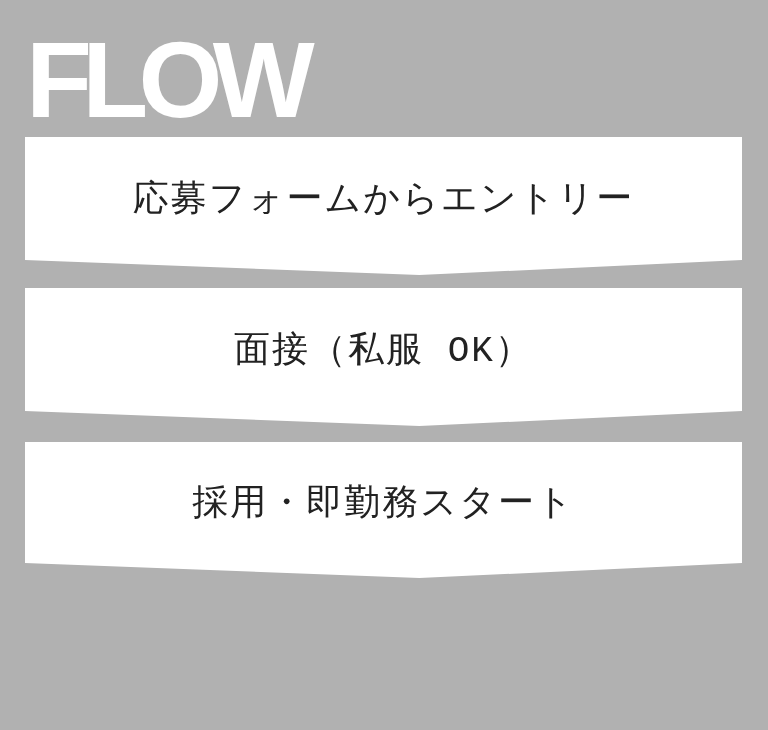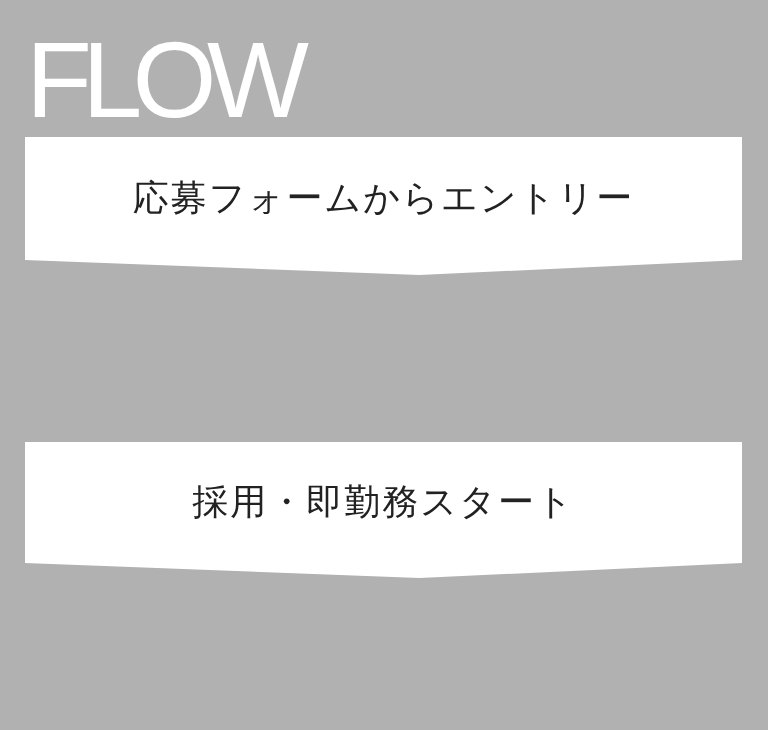--- a/index.html
+++ b/index.html
@@ -19,21 +19,21 @@
     position: relative;
     width: 768px;
     height: 730px;
     background: var(--bg);
   }
   .title {
     position: absolute;
     left: 26px;
     top: 26px;
     font-size: 108px;
-    font-weight: normal;
+    font-weight: bold;
     line-height: 1;
     letter-spacing: -0.09em;
     color: var(--title);
     white-space: nowrap;
   }
   .step {
     position: absolute;
     left: 25px;
     width: 717px;
     background: var(--box);
@@ -63,19 +63,22 @@
 <body>
 
 <div class="page">
 
   <h1 class="title">FLOW</h1>
 
   <div class="step chev step1">
     <span class="step-label">応募フォームからエントリー</span>
   </div>
 
+  <div class="step chev step2">
+    <span class="step-label">面接（私服 OK）</span>
+  </div>
 
   <div class="step chev step3">
     <span class="step-label">採用・即勤務スタート</span>
   </div>
 
 
 </div>
 
 </body></html>

